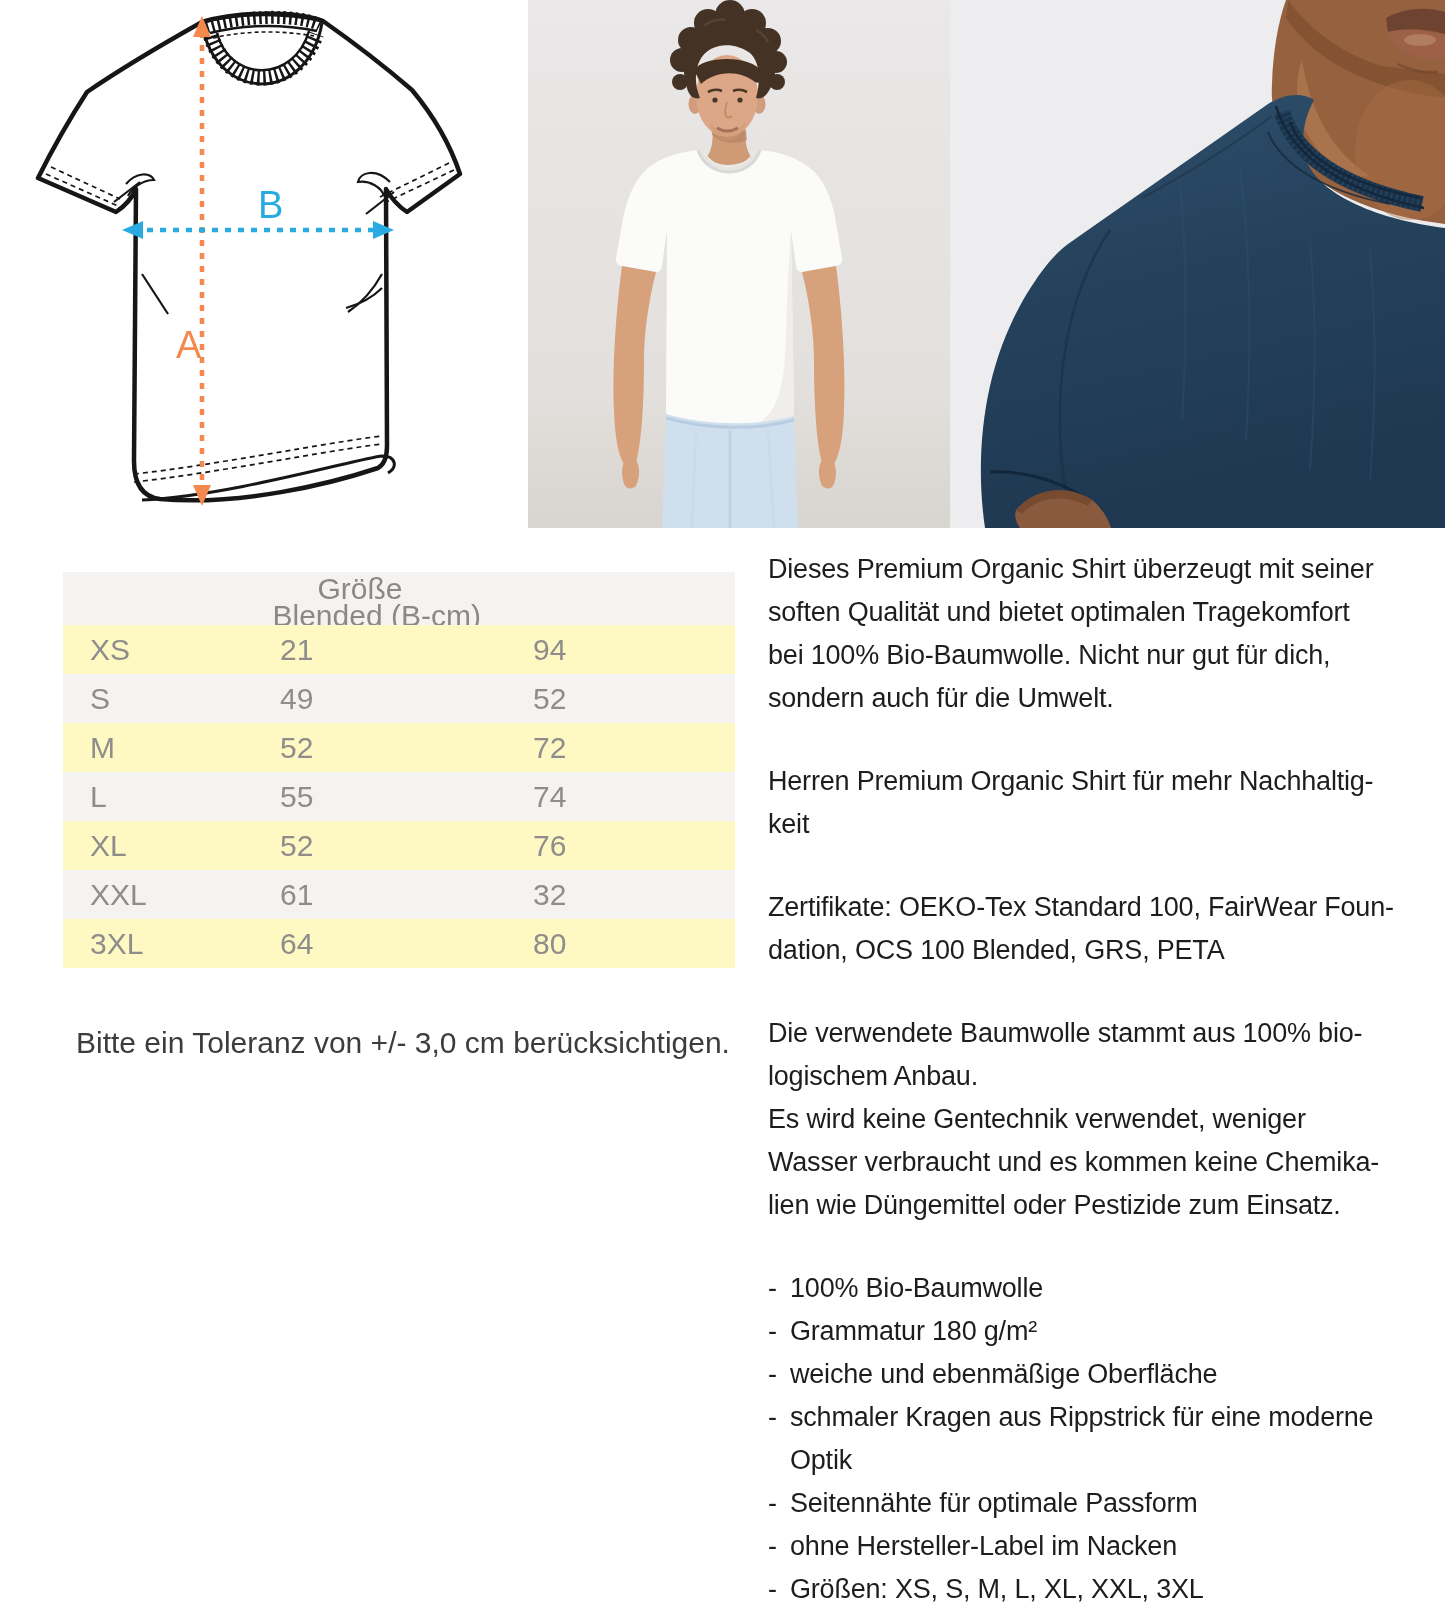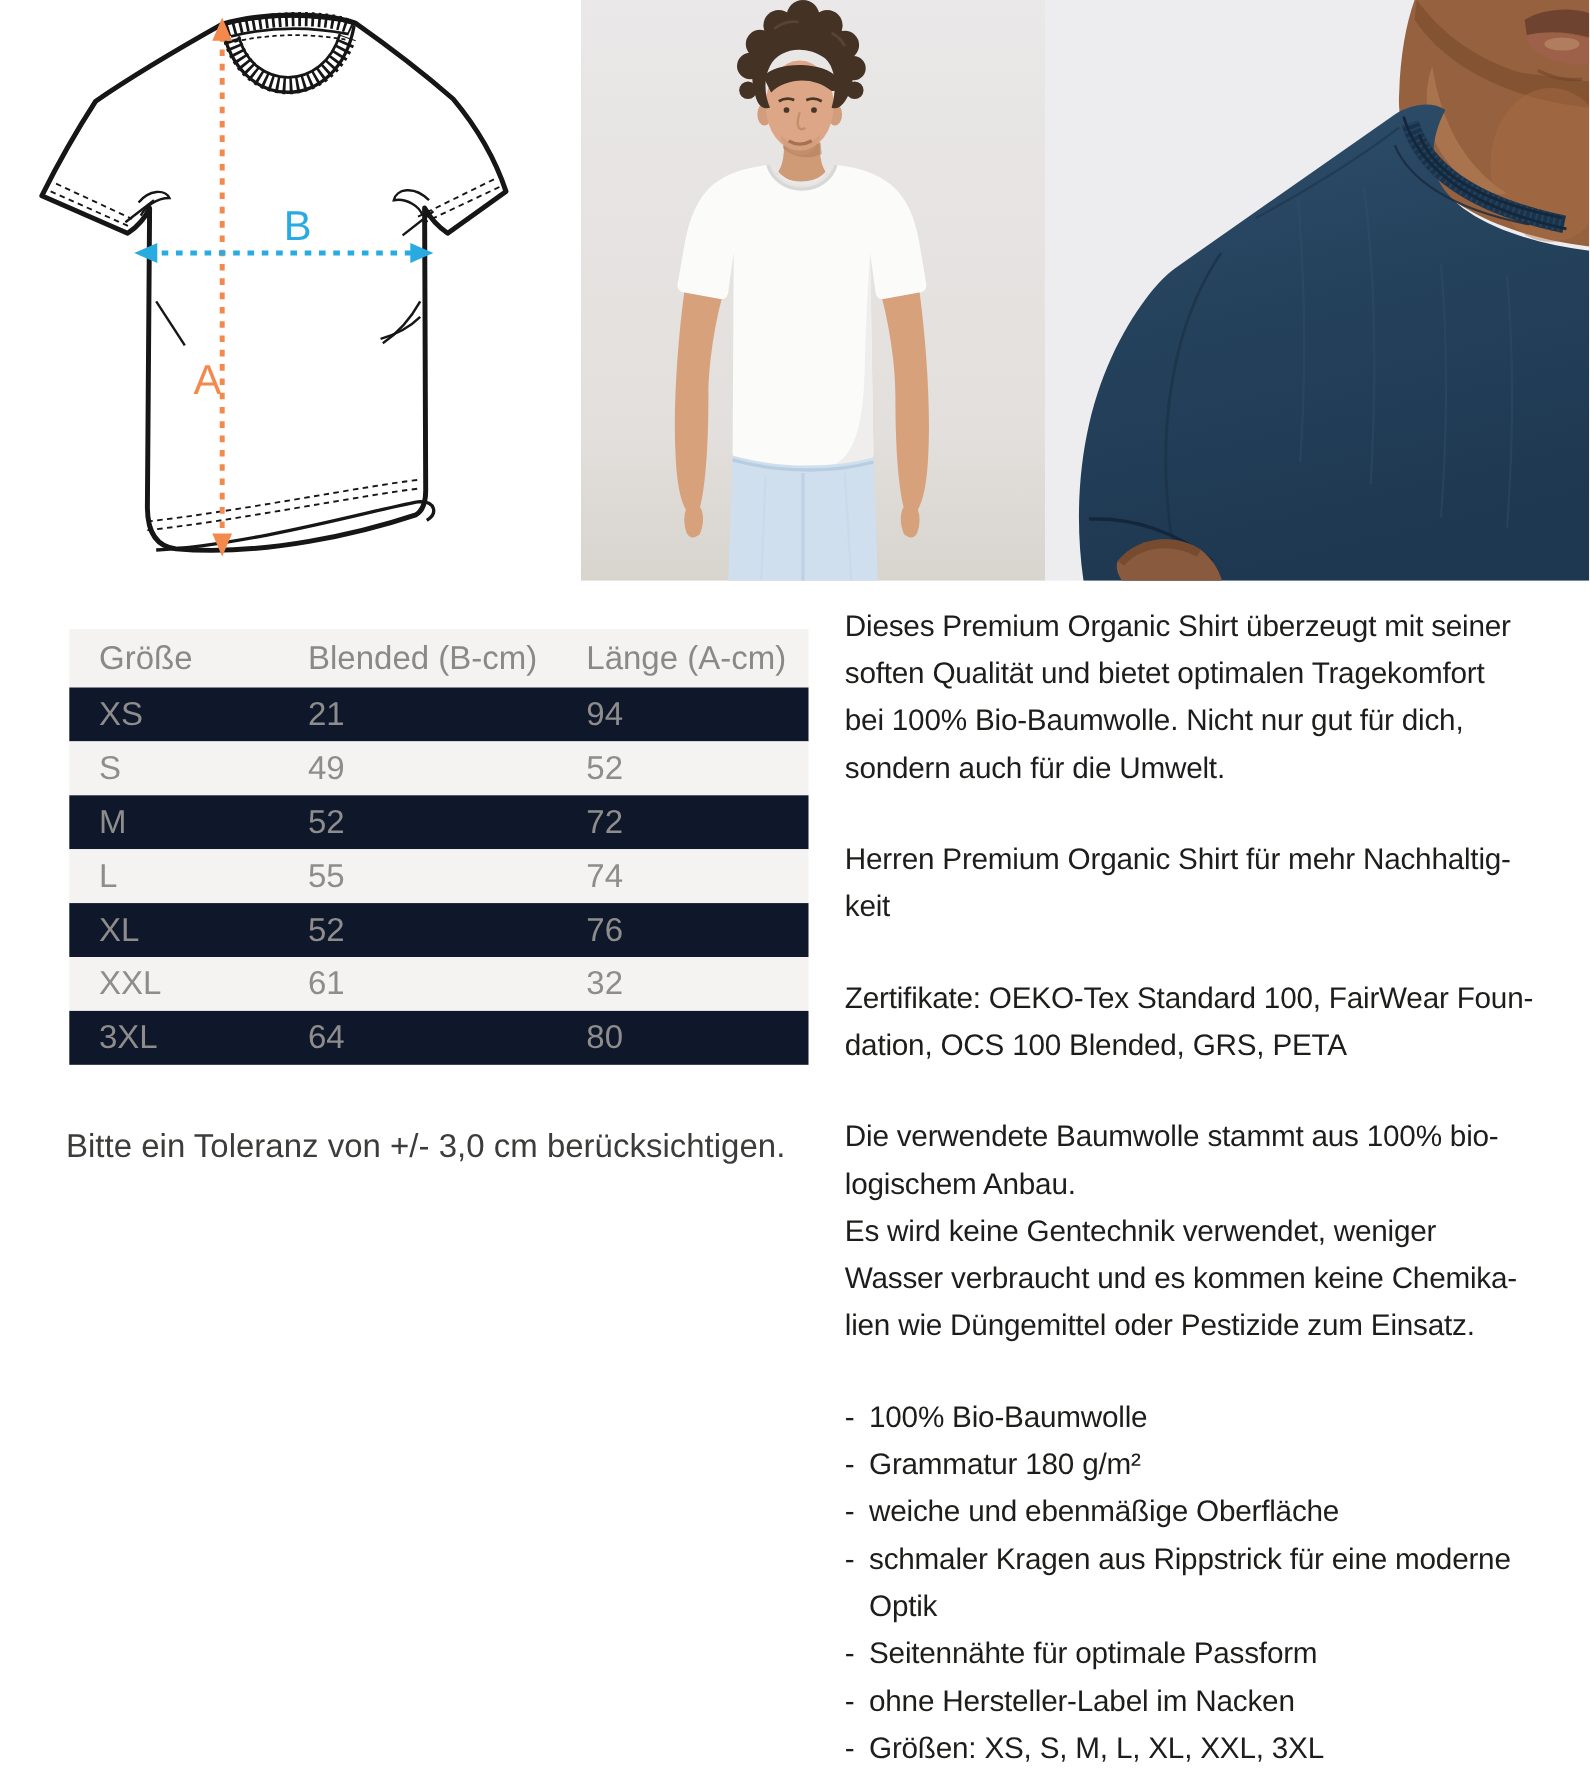--- a/index.html
+++ b/index.html
@@ -8,29 +8,29 @@
     font-family:"Liberation Sans", sans-serif;
   }
   
   .diagram{position:absolute;left:30px;top:6px;width:440px;height:508px;}
   .photo{position:absolute;top:0;height:528px;display:block;}
   .photo-model{left:528px;width:422px;}
   .photo-closeup{left:950px;width:495px;}
   
   .size-table{position:absolute;left:63px;top:572px;width:672px;font-size:30px;color:#8f8d8b;}
   .tr{display:flex;align-items:center;height:49px;}
-  .tr.th{height:53px;background:#f4f3f1;color:#8b8987;}
-  .tr.dark{background:#0f172a;}
+  .tr.th{height:53px;background:#f4f3f1;color:#8b8987;flex-direction:column;}
+  .tr.dark{background:#fef9c3;}
   .tr.light{background:#f4f3f1;}
   .td{white-space:nowrap;overflow:hidden;}
   .c1{width:217px;padding-left:27px;box-sizing:border-box;}
   .c2{width:253px;}
   .c3{flex:1;}
   
-  .tolerance{position:absolute;left:60px;top:1026px;width:700px;font-size:30px;color:#3c3c3a;}
+  .tolerance{position:absolute;left:76px;top:1026px;width:700px;font-size:30px;color:#3c3c3a;}
   
   .description{position:absolute;left:768px;top:548px;width:680px;font-size:27px;line-height:43px;
                color:#1d1d1b;letter-spacing:-0.2px;}
   .description p{margin:0 0 40px 0;}
   .bullets{margin:0;}
   .bullet{display:flex;}
   .dash{width:22px;flex:0 0 22px;}
   .btxt{flex:1;}
 </style>
 </head>

